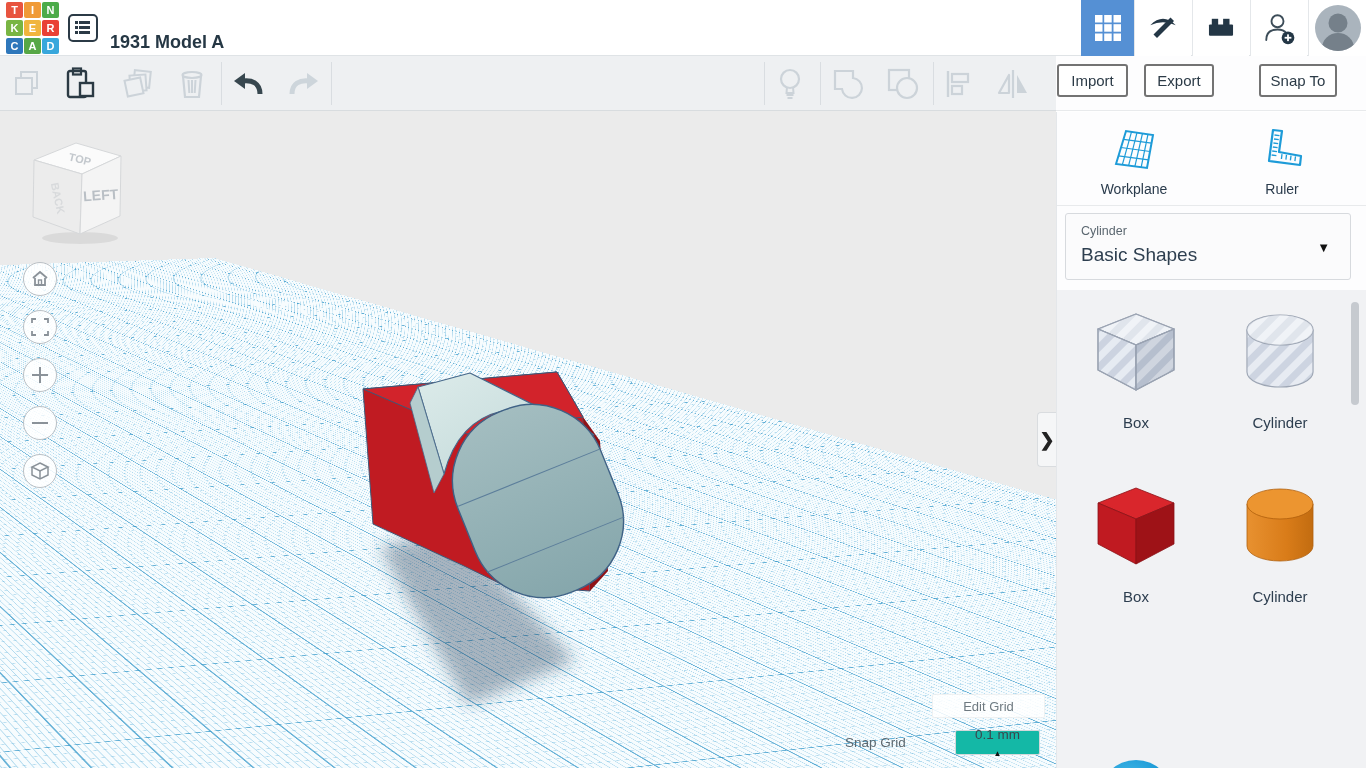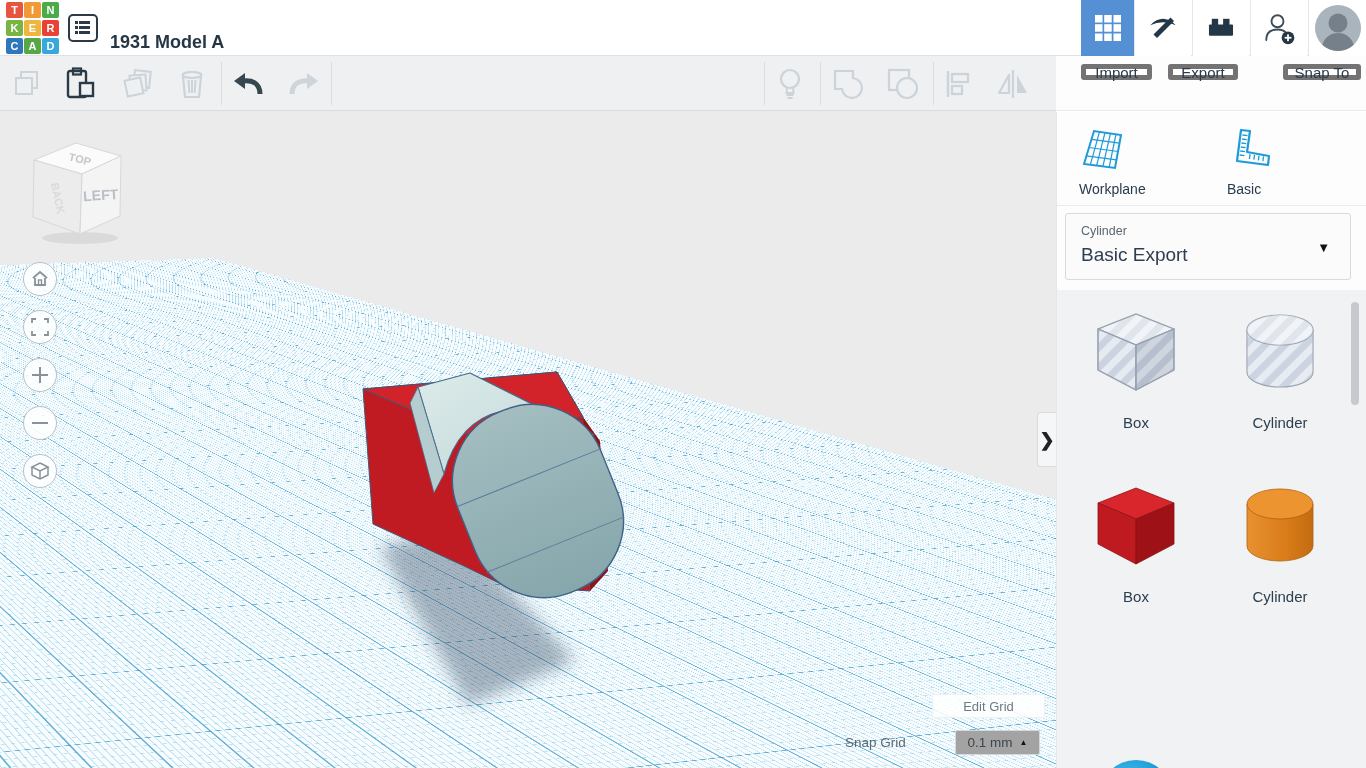--- a/index.html
+++ b/index.html
@@ -24,22 +24,22 @@
   .top-tile.sel { background:#5590d4; border-left:none; }
 
   
   #toolbar { position:absolute; left:0; top:56px; width:1056px; height:55px;
     background:#eef0f2; border-bottom:1px solid #d8dcdf; z-index:30; }
   #actionbar { position:absolute; left:1056px; top:56px; width:310px; height:55px;
     background:#fdfdfe; border-bottom:1px solid #e8eaec; z-index:30; }
   .tb-btn { position:absolute; top:8px; width:44px; height:40px;
     display:flex; align-items:center; justify-content:center; }
   .tb-div { position:absolute; top:6px; width:1px; height:43px; background:#d9dde1; }
-  .act-btn { position:absolute; top:8px; height:16px; border:5px solid #737373; border-radius:3px;
-    background:#fff; color:#2c3b47; font-size:15px; display:flex; align-items:center; justify-content:center;margin-left:24px; }
+  .act-btn { position:absolute; top:8px; height:33px; border:2px solid #737373; border-radius:3px;
+    background:#fff; color:#2c3b47; font-size:15px; display:flex; align-items:center; justify-content:center; }
 
   
   #canvas { position:absolute; left:0; top:111px; width:1056px; height:657px;
     background:#ebebeb; overflow:hidden; }
   #plane { position:absolute; left:-2600px; top:-4274px; width:4300px; height:5400px;
     background-color:#f7fcfe;
     background-image:
       repeating-linear-gradient(90deg, rgba(50,150,200,0.65) 0 2px, transparent 2px 70px),
       repeating-linear-gradient(0deg,  rgba(50,150,200,0.65) 0 2px, transparent 2px 260px),
       repeating-linear-gradient(90deg, rgba(120,190,225,0.55) 0 1px, transparent 1px 7px),
@@ -53,28 +53,28 @@
   #panel-handle { position:absolute; right:0; top:301px; width:19px; height:55px;
     background:#f5f6f7; border:1px solid #d9dcdf; border-right:none;
     border-radius:4px 0 0 4px; display:flex; align-items:center; justify-content:center;
     font-size:18px; color:#222; font-weight:bold; }
   #edit-grid { position:absolute; left:932px; top:583px; width:113px; height:24px;
     background:rgba(255,255,255,0.85); border:1px solid rgba(0,0,0,0.05); border-radius:2px;
     color:#6f7a81; font-size:13px; display:flex; align-items:center; justify-content:center; }
   #snap-label { position:absolute; left:845px; top:624px; width:100px; text-align:left;
     color:#5d686f; font-size:13.5px; }
   #snap-select { position:absolute; left:955px; top:619px; width:85px; height:25px;
-    background:#a3a3a3; border:1px solid #d4d8db; border-radius:2px; color:#3c464d; font-size:13.5px;
-    display:flex; align-items:center; justify-content:center; gap:7px; }
+    background:#14b8a6; border:1px solid #d4d8db; border-radius:2px; color:#3c464d; font-size:13.5px;
+    display:flex; align-items:center; justify-content:center; gap:7px;flex-direction:column; }
   #snap-select .caret { font-size:8px; color:#111; }
 
   
   #rpanel { position:absolute; left:1056px; top:112px; width:310px; height:656px;
     background:#fdfdfe; border-left:1px solid #e4e7ea; }
-  .tool-btn { position:absolute; top:14px; width:110px; text-align:left; }
+  .tool-btn { position:absolute; top:14px; width:110px; text-align:center; }
   .tool-btn .lbl { margin-top:7px; font-size:14px; color:#2a3b4c; }
   #sec-div1 { position:absolute; left:0; top:93px; width:310px; height:1px; background:#e8eaec; }
   #dropdown { position:absolute; left:8px; top:101px; width:286px; height:67px;
     background:#fbfbfc; border:1px solid #d7dade; border-radius:3px; }
   #dropdown .src { position:absolute; left:15px; top:10px; font-size:12.5px; color:#5b6770; }
   #dropdown .name { position:absolute; left:15px; top:30px; font-size:19px; color:#2d3e4f; }
   #dropdown .caret { position:absolute; right:20px; top:26px; font-size:13px; color:#111; }
   #shapes { position:absolute; left:0; top:178px; width:310px; height:478px; background:#f1f2f4; }
   .shape-tile { position:absolute; width:96px; text-align:center; }
   .shape-tile .lbl { margin-top:10px; font-size:15px; color:#2d3e4f; }
@@ -367,27 +367,27 @@
         <line x1="14.4" y1="17" x2="19.2" y2="17.7"></line>
           <line x1="13.8" y1="21" x2="18.6" y2="21.7"></line>
         <line x1="13.2" y1="25" x2="18" y2="25.7"></line>
           <line x1="12.6" y1="29" x2="17.4" y2="29.7"></line>
         <line x1="23" y1="28.2" x2="22.4" y2="33"></line>
           <line x1="27.5" y1="28.9" x2="26.9" y2="33.7"></line>
         <line x1="32" y1="29.6" x2="31.4" y2="34.4"></line>
           <line x1="36.5" y1="30.3" x2="35.9" y2="35.1"></line>
       </g>
     </svg>
-    <div class="lbl">Basic</div>
+    <div class="lbl">Ruler</div>
   </div>
   <div id="sec-div1"></div>
 
   <div id="dropdown">
     <div class="src">Cylinder</div>
-    <div class="name">Basic Export</div>
+    <div class="name">Basic Shapes</div>
     <div class="caret">▼</div>
   </div>
 
   <div id="shapes">
     <svg width="0" height="0" style="position:absolute">
       <defs>
         <pattern id="stripes" width="14" height="14" patternUnits="userSpaceOnUse" patternTransform="rotate(45)">
           <rect width="14" height="14" fill="#c7cfdd"></rect>
           <rect width="7" height="14" fill="#e4e9f1"></rect>
         </pattern>

